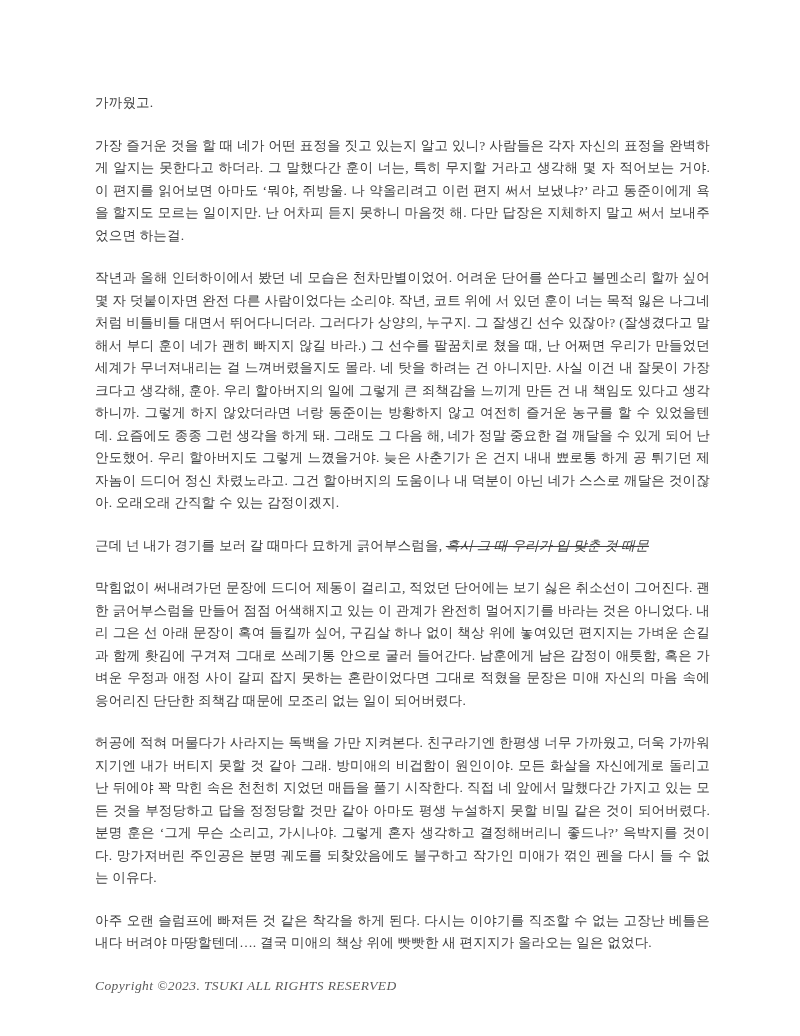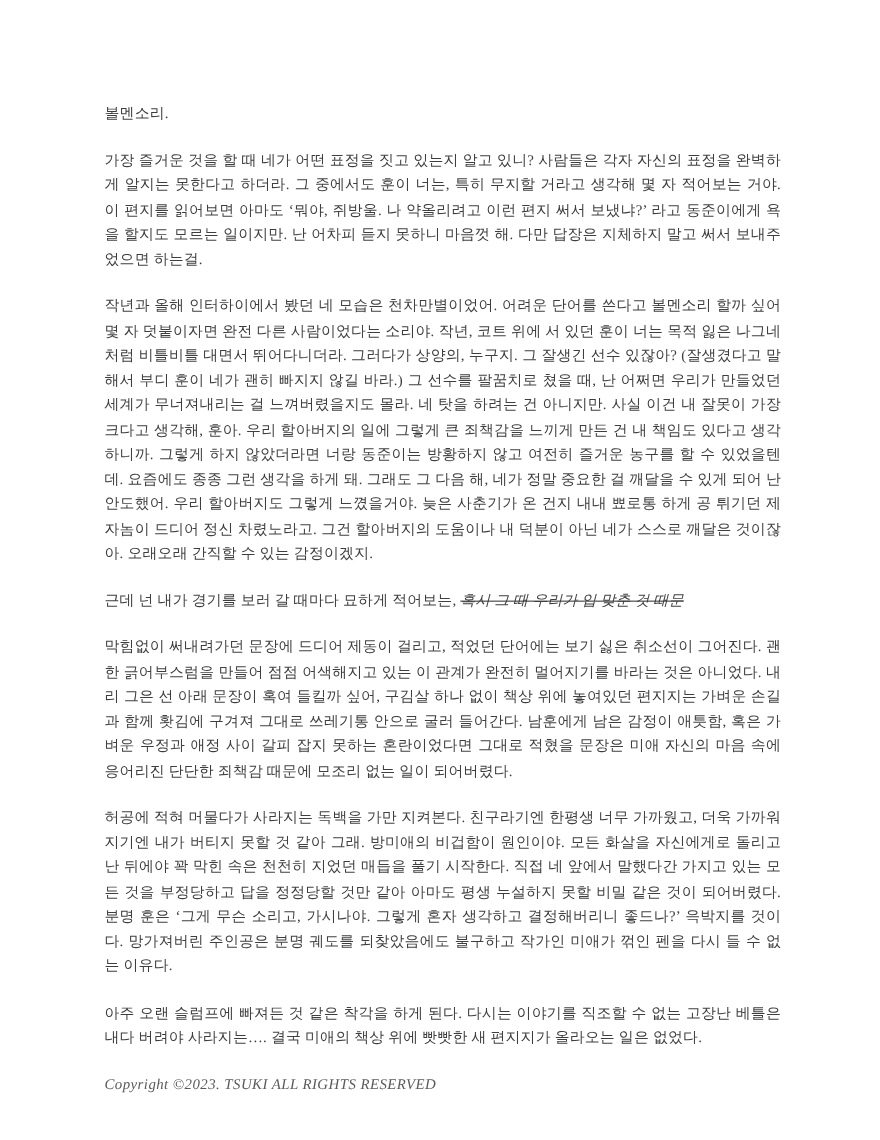--- a/index.html
+++ b/index.html
@@ -45,32 +45,32 @@
     font-size: 13.5px;
     letter-spacing: 0.4px;
     text-align: left;
   }
 </style>
 </head>
 <body>
 
 <main class="page">
 
-  <p class="para greeting">볼멘소리.</p>
+  <p class="para greeting">가까웠고.</p>
 
-  <p class="para">가장 즐거운 것을 할 때 네가 어떤 표정을 짓고 있는지 알고 있니? 사람들은 각자 자신의 표정을 완벽하게 알지는 못한다고 하더라. 그 중에서도 훈이 너는, 특히 무지할 거라고 생각해 몇 자 적어보는 거야. 이 편지를 읽어보면 아마도 ‘뭐야, 쥐방울. 나 약올리려고 이런 편지 써서 보냈냐?’ 라고 동준이에게 욕을 할지도 모르는 일이지만. 난 어차피 듣지 못하니 마음껏 해. 다만 답장은 지체하지 말고 써서 보내주었으면 하는걸.</p>
+  <p class="para">가장 즐거운 것을 할 때 네가 어떤 표정을 짓고 있는지 알고 있니? 사람들은 각자 자신의 표정을 완벽하게 알지는 못한다고 하더라. 그 말했다간 훈이 너는, 특히 무지할 거라고 생각해 몇 자 적어보는 거야. 이 편지를 읽어보면 아마도 ‘뭐야, 쥐방울. 나 약올리려고 이런 편지 써서 보냈냐?’ 라고 동준이에게 욕을 할지도 모르는 일이지만. 난 어차피 듣지 못하니 마음껏 해. 다만 답장은 지체하지 말고 써서 보내주었으면 하는걸.</p>
 
   <p class="para">작년과 올해 인터하이에서 봤던 네 모습은 천차만별이었어. 어려운 단어를 쓴다고 볼멘소리 할까 싶어 몇 자 덧붙이자면 완전 다른 사람이었다는 소리야. 작년, 코트 위에 서 있던 훈이 너는 목적 잃은 나그네처럼 비틀비틀 대면서 뛰어다니더라. 그러다가 상양의, 누구지. 그 잘생긴 선수 있잖아? (잘생겼다고 말해서 부디 훈이 네가 괜히 빠지지 않길 바라.) 그 선수를 팔꿈치로 쳤을 때, 난 어쩌면 우리가 만들었던 세계가 무너져내리는 걸 느껴버렸을지도 몰라. 네 탓을 하려는 건 아니지만. 사실 이건 내 잘못이 가장 크다고 생각해, 훈아. 우리 할아버지의 일에 그렇게 큰 죄책감을 느끼게 만든 건 내 책임도 있다고 생각하니까. 그렇게 하지 않았더라면 너랑 동준이는 방황하지 않고 여전히 즐거운 농구를 할 수 있었을텐데. 요즘에도 종종 그런 생각을 하게 돼. 그래도 그 다음 해, 네가 정말 중요한 걸 깨달을 수 있게 되어 난 안도했어. 우리 할아버지도 그렇게 느꼈을거야. 늦은 사춘기가 온 건지 내내 뾰로통 하게 공 튀기던 제자놈이 드디어 정신 차렸노라고. 그건 할아버지의 도움이나 내 덕분이 아닌 네가 스스로 깨달은 것이잖아. 오래오래 간직할 수 있는 감정이겠지.</p>
 
-  <p class="para"><span>근데 넌 내가 경기를 보러 갈 때마다 묘하게 적어보는, </span><span class="struck">혹시 그 때 우리가 입 맞춘 것 때문</span></p>
+  <p class="para"><span>근데 넌 내가 경기를 보러 갈 때마다 묘하게 긁어부스럼을, </span><span class="struck">혹시 그 때 우리가 입 맞춘 것 때문</span></p>
 
   <p class="para">막힘없이 써내려가던 문장에 드디어 제동이 걸리고, 적었던 단어에는 보기 싫은 취소선이 그어진다. 괜한 긁어부스럼을 만들어 점점 어색해지고 있는 이 관계가 완전히 멀어지기를 바라는 것은 아니었다. 내리 그은 선 아래 문장이 혹여 들킬까 싶어, 구김살 하나 없이 책상 위에 놓여있던 편지지는 가벼운 손길과 함께 홧김에 구겨져 그대로 쓰레기통 안으로 굴러 들어간다. 남훈에게 남은 감정이 애틋함, 혹은 가벼운 우정과 애정 사이 갈피 잡지 못하는 혼란이었다면 그대로 적혔을 문장은 미애 자신의 마음 속에 응어리진 단단한 죄책감 때문에 모조리 없는 일이 되어버렸다.</p>
 
 
   <p class="para">허공에 적혀 머물다가 사라지는 독백을 가만 지켜본다. 친구라기엔 한평생 너무 가까웠고, 더욱 가까워지기엔 내가 버티지 못할 것 같아 그래. 방미애의 비겁함이 원인이야. 모든 화살을 자신에게로 돌리고 난 뒤에야 꽉 막힌 속은 천천히 지었던 매듭을 풀기 시작한다. 직접 네 앞에서 말했다간 가지고 있는 모든 것을 부정당하고 답을 정정당할 것만 같아 아마도 평생 누설하지 못할 비밀 같은 것이 되어버렸다. 분명 훈은 ‘그게 무슨 소리고, 가시나야. 그렇게 혼자 생각하고 결정해버리니 좋드나?’ 윽박지를 것이다. 망가져버린 주인공은 분명 궤도를 되찾았음에도 불구하고 작가인 미애가 꺾인 펜을 다시 들 수 없는 이유다.</p>
 
-  <p class="para">아주 오랜 슬럼프에 빠져든 것 같은 착각을 하게 된다. 다시는 이야기를 직조할 수 없는 고장난 베틀은 내다 버려야 사라지는…. 결국 미애의 책상 위에 빳빳한 새 편지지가 올라오는 일은 없었다.</p>
+  <p class="para">아주 오랜 슬럼프에 빠져든 것 같은 착각을 하게 된다. 다시는 이야기를 직조할 수 없는 고장난 베틀은 내다 버려야 마땅할텐데…. 결국 미애의 책상 위에 빳빳한 새 편지지가 올라오는 일은 없었다.</p>
 
   <footer>
     <p class="copyright">Copyright ©2023. TSUKI ALL RIGHTS RESERVED</p>
   </footer>
 
 </main>
 
 </body></html>

